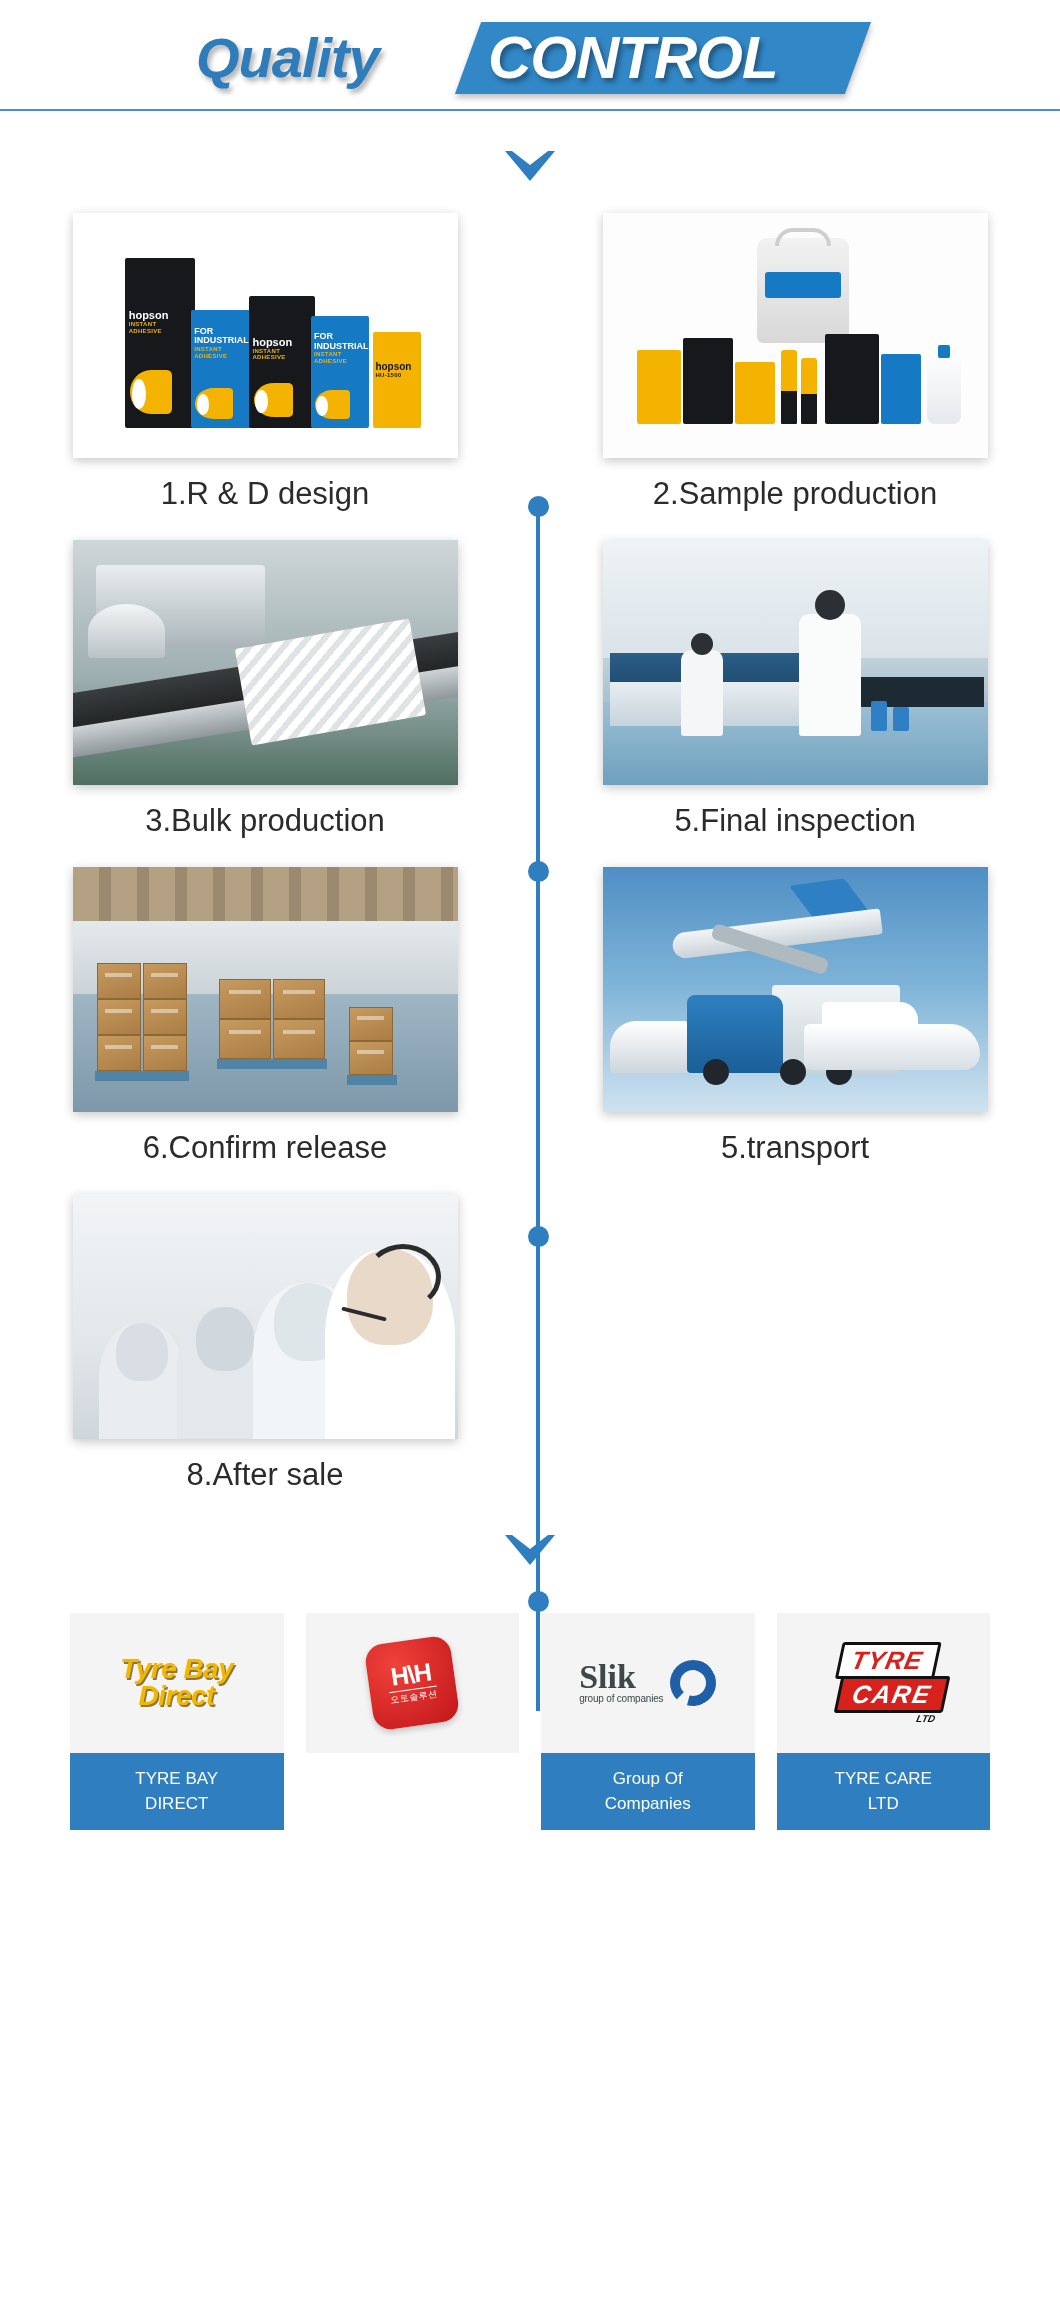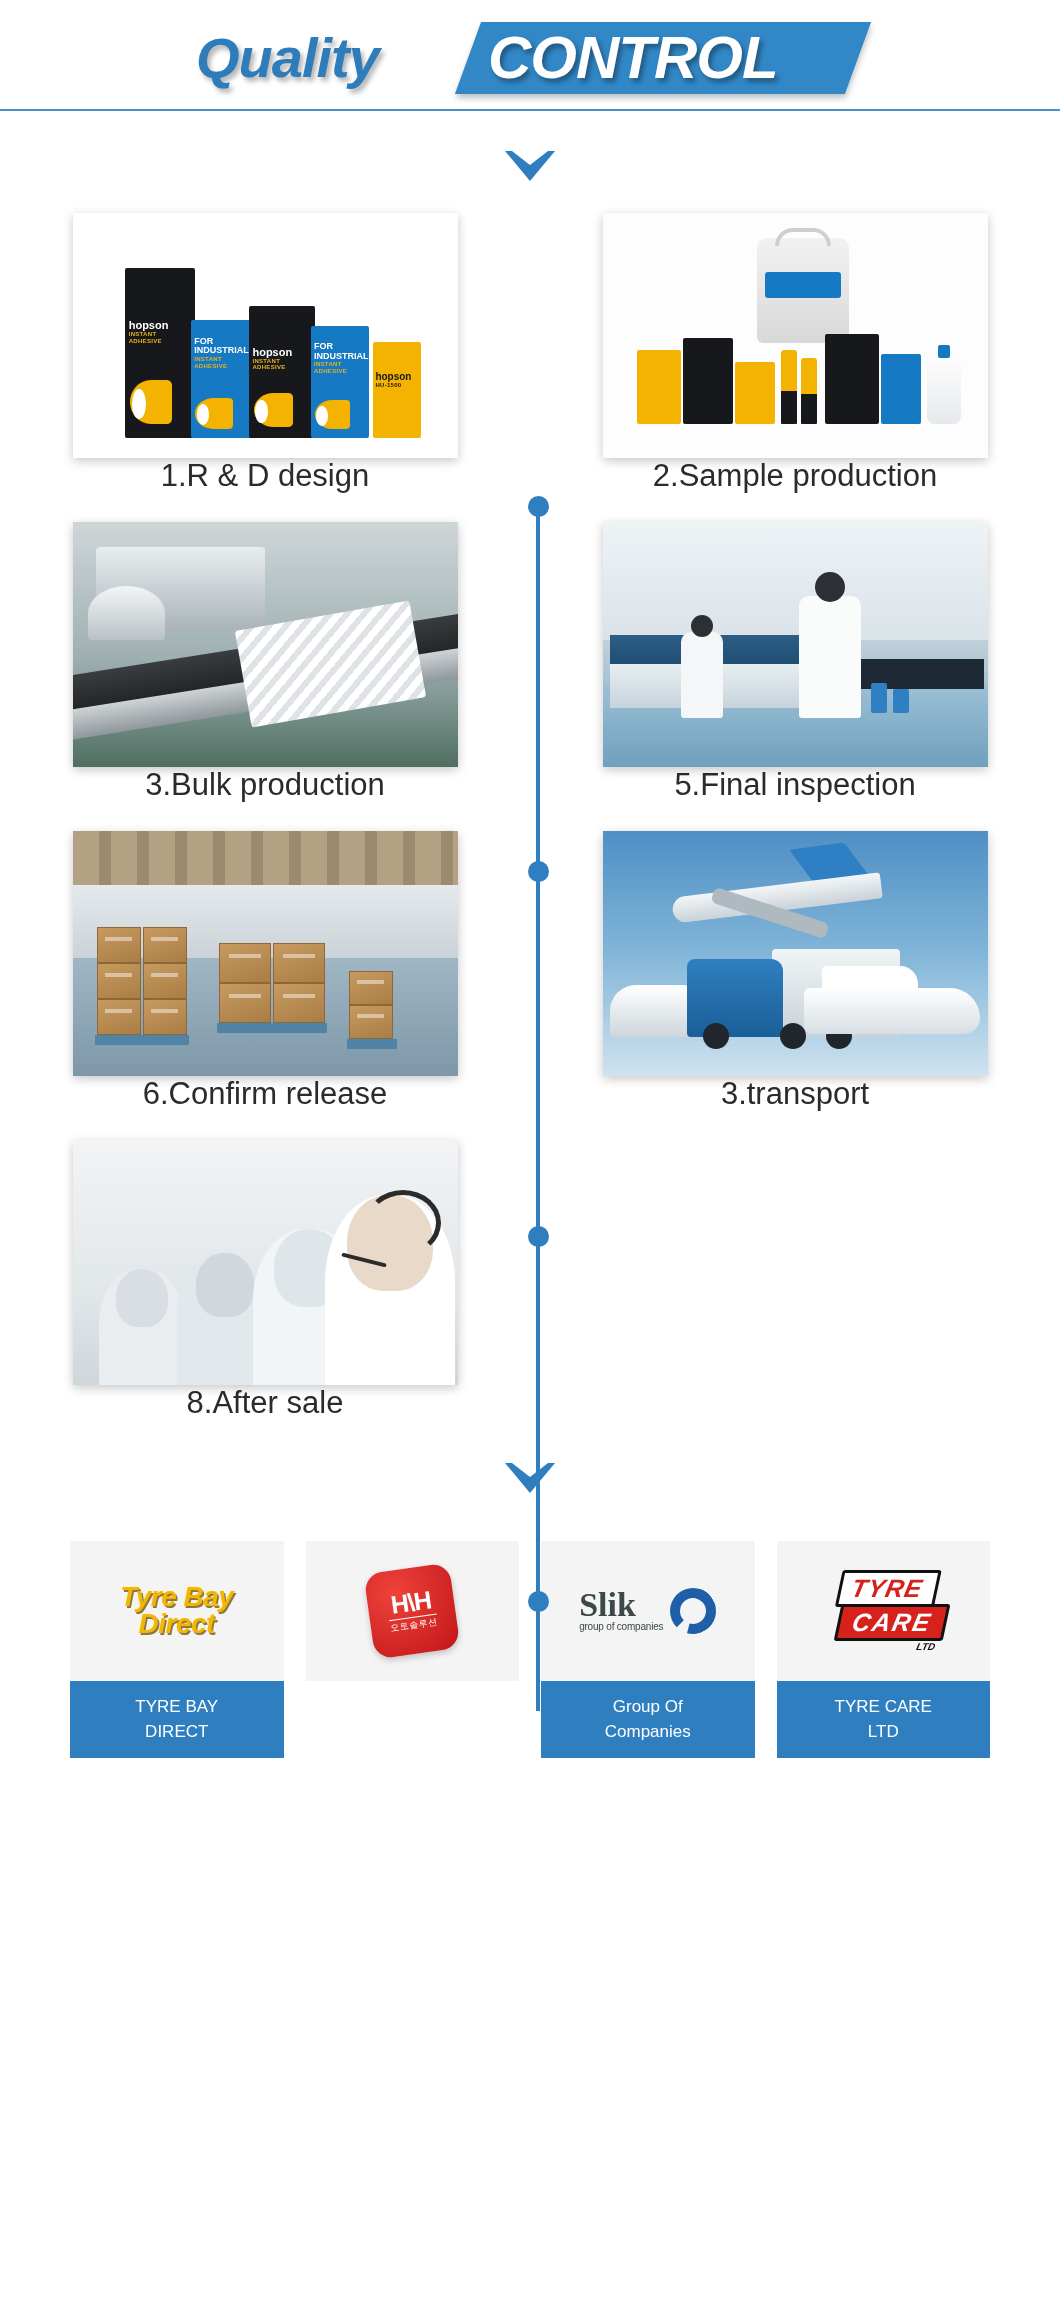--- a/index.html
+++ b/index.html
@@ -132,30 +132,31 @@
     width: 385px;
     height: 245px;
     background: #ffffff;
     box-shadow: 0 3px 10px rgba(0,0,0,0.22);
     overflow: hidden;
     position: relative;
   }
   .step-label {
     font-size: 31px;
     color: #2b2b2b;
+    margin-top: 18px;
     margin-bottom: 20px;
     text-align: center;
     letter-spacing: 0px;
     font-family: "Liberation Sans", sans-serif;
   }
 
   
   .sc { position: absolute; inset: 0; }
   .sc1 { background: #ffffff; }
-  .box { position: absolute; bottom: 20px; border-radius: 2px; text-decoration: underline; }
+  .box { position: absolute; bottom: 30px; border-radius: 2px; text-decoration: underline; }
   .box .bt {
     position: absolute; left: 6%; right: 6%; top: 30%;
     color: #fff; font-weight: bold; font-size: 11px; line-height: 1.1;
   }
   .box .bs { color: #e8b21c; font-size: 6px; font-weight: bold; letter-spacing: .3px;}
   .box-blk { background: #17181c; }
   .box-blu { background: #1579c4; }
   .box-ylw { background: #f5b301; }
   .blob {
     position: absolute; left: 8%; bottom: 8%;
@@ -503,21 +504,21 @@
             <div class="plane-wing"></div>
             <div class="train"></div>
             <div class="truck-box"></div>
             <div class="truck-cab"></div>
             <span class="wheel" style="left:26%"></span>
             <span class="wheel" style="left:46%"></span>
             <span class="wheel" style="left:58%"></span>
             <div class="ship"></div>
           </div>
         </div>
-        <div class="step-label">3.transport</div>
+        <div class="step-label">5.transport</div>
       </div>
 
       <div class="step">
         <div class="thumb">
           <div class="sc sc8">
             <div class="agent" style="left:26px;width:86px;height:116px;background:#e9edf0">
               <span class="hd" style="width:52px;height:58px;background:#d8dee3;"></span>
             </div>
             <div class="agent" style="left:104px;width:96px;height:132px;background:#e3e8ec">
               <span class="hd" style="width:58px;height:64px;background:#d0d7dd;"></span>

